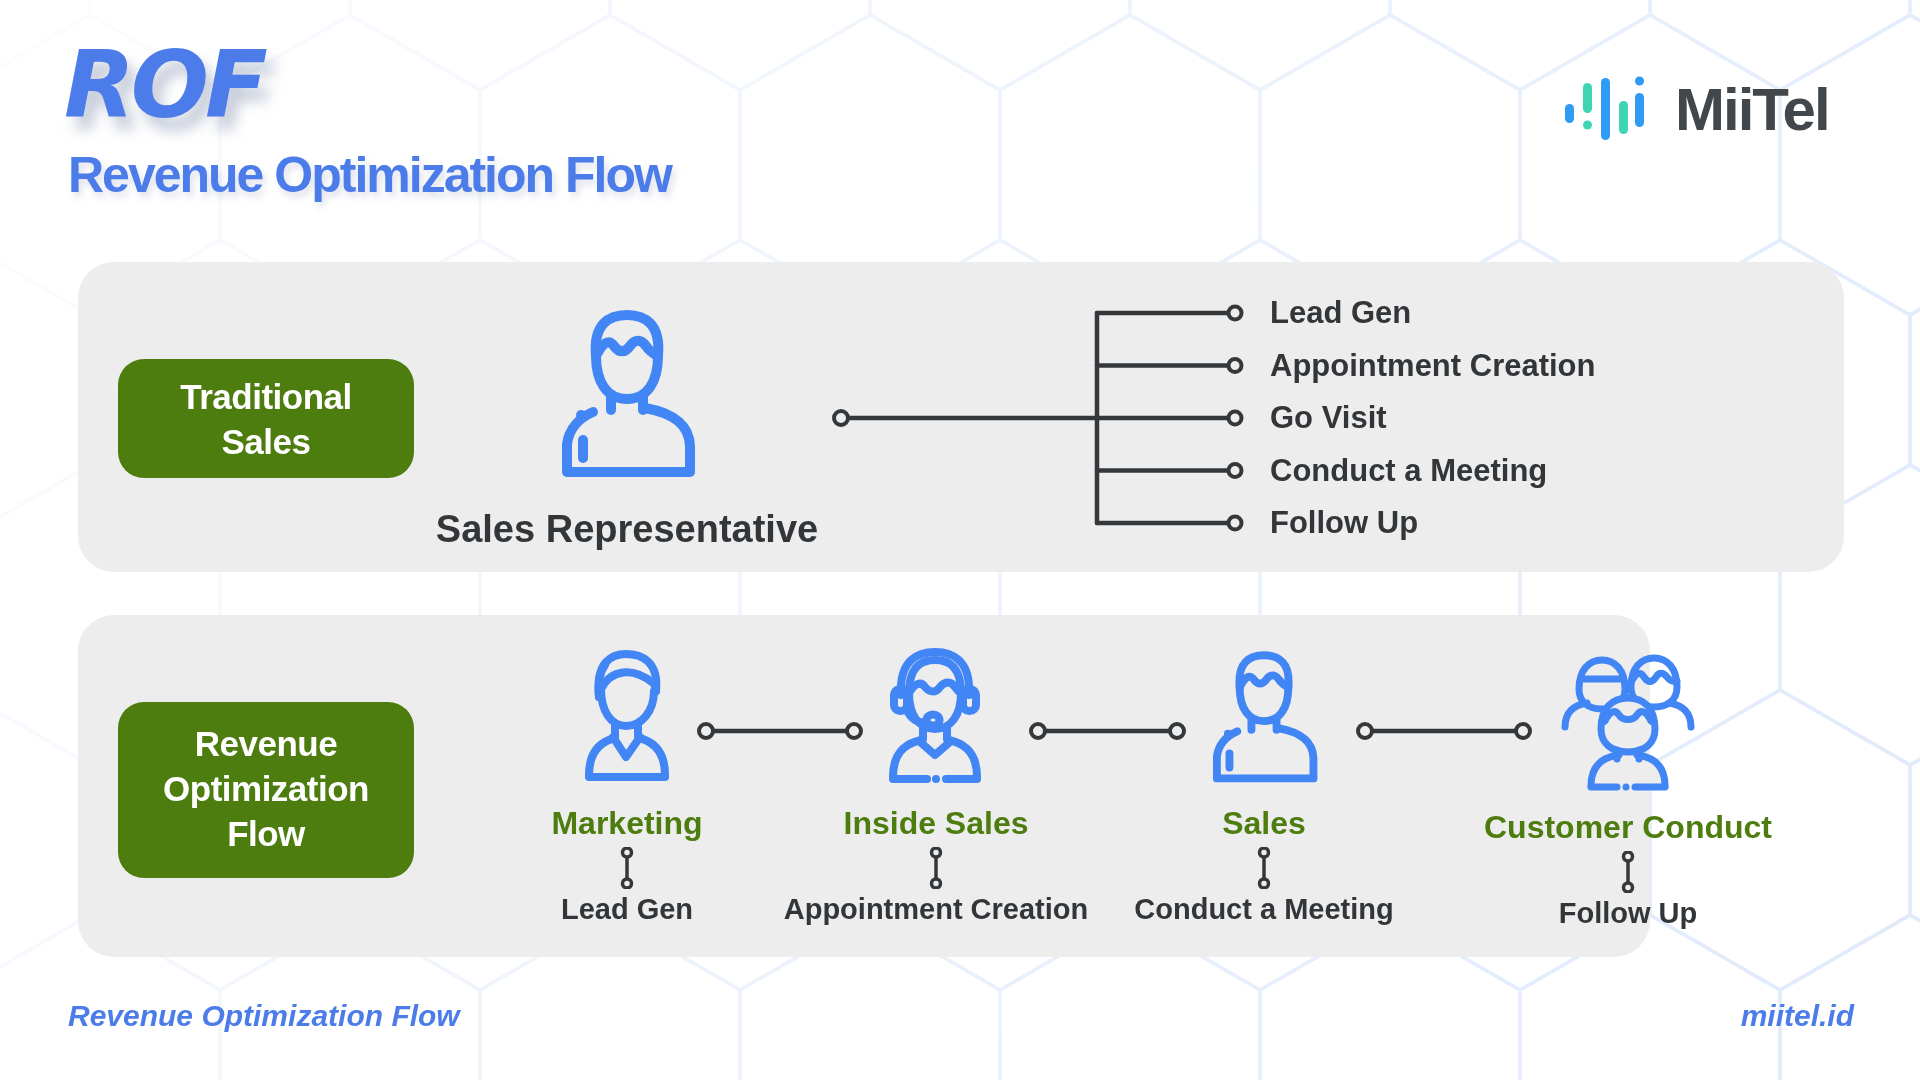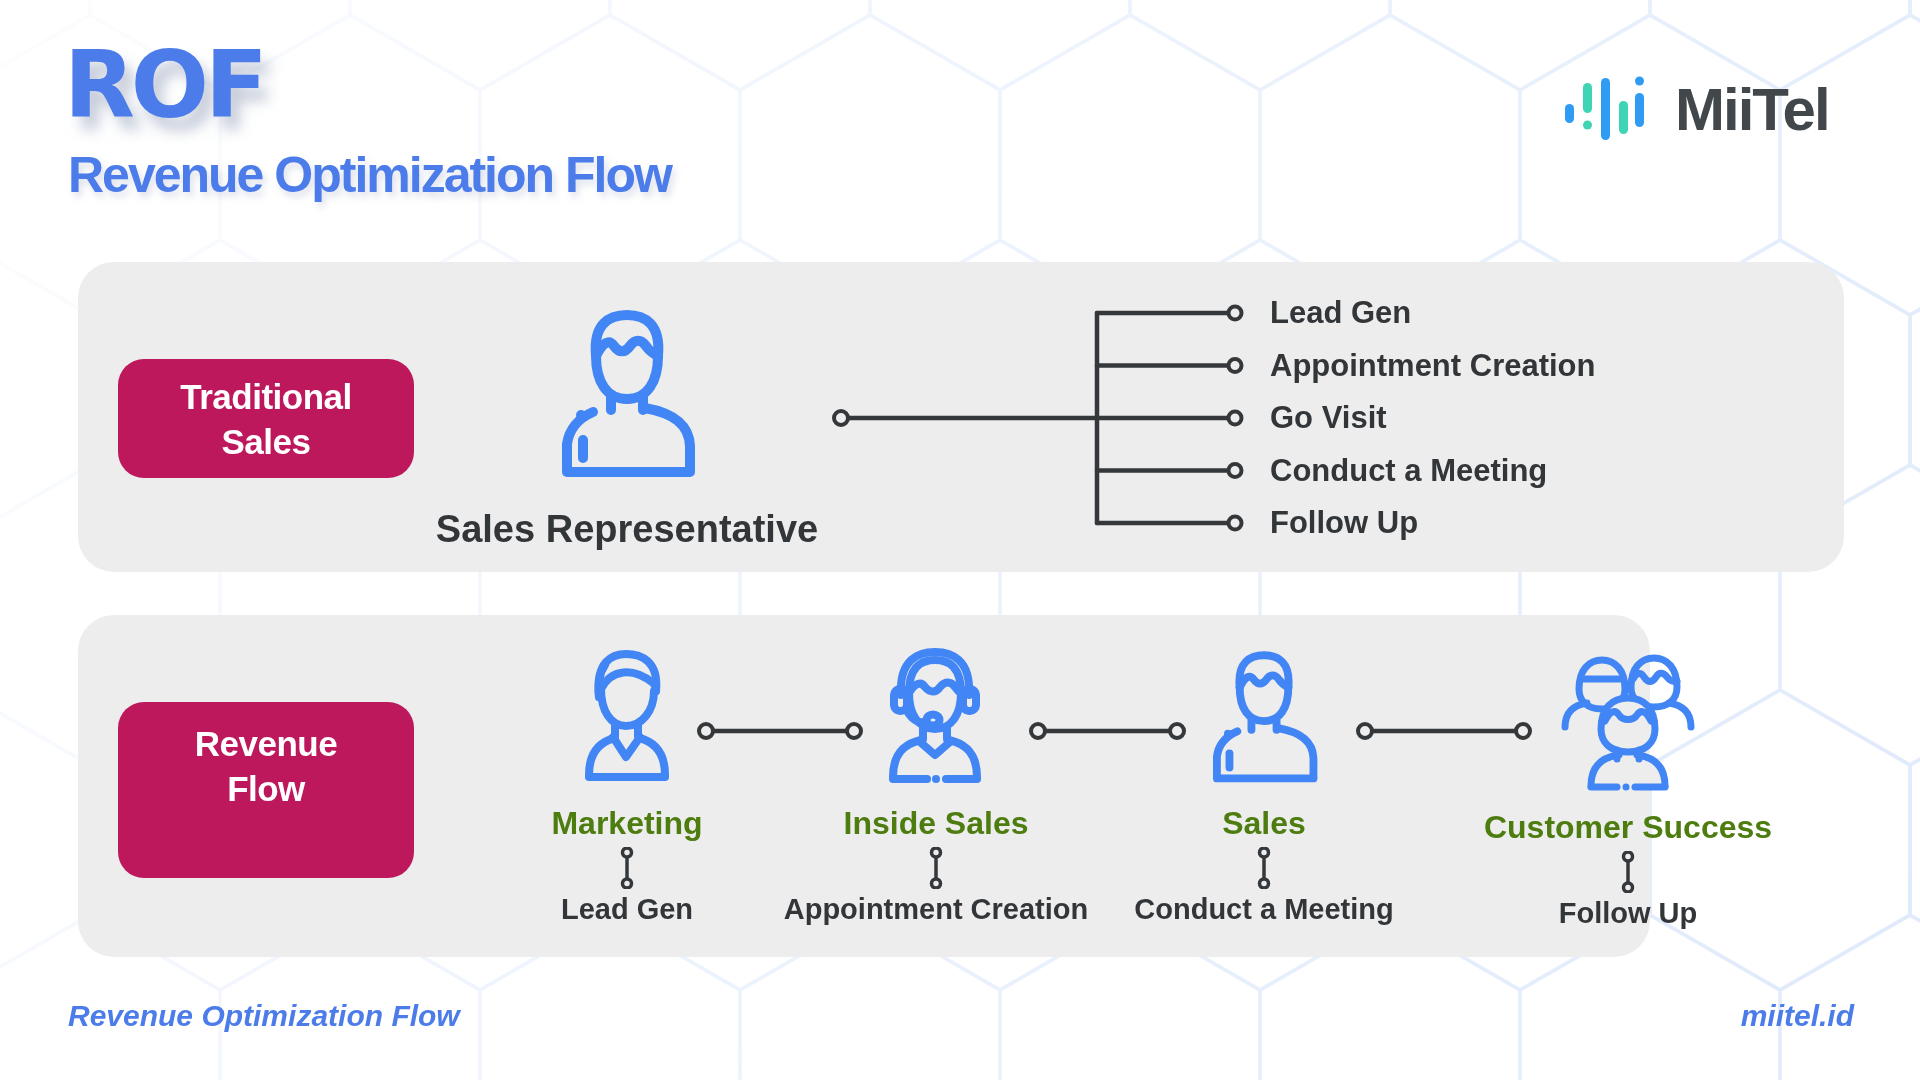--- a/index.html
+++ b/index.html
@@ -10,30 +10,30 @@
     -webkit-font-smoothing:antialiased;
   }
   .abs{position:absolute;}
   
   #hexbg{position:absolute;inset:0;width:1920px;height:1080px;}
   #hexfade{position:absolute;inset:0;
     background:linear-gradient(115deg, rgba(255,255,255,.92) 0%, rgba(255,255,255,.55) 45%, rgba(255,255,255,.15) 100%);}
   
   #title{left:64px;top:40px;font-family:"DejaVu Sans","Liberation Sans",sans-serif;
     font-size:92px;font-weight:800;letter-spacing:-4px;color:#4b7ce9;line-height:1;
-    text-shadow:9px 13px 14px rgba(150,160,185,.55);}
+    text-shadow:9px 13px 14px rgba(150,160,185,.55);font-style:italic;}
   #subtitle{left:68px;top:150px;font-size:50px;font-weight:700;letter-spacing:-2px;
     color:#4b7ce9;line-height:1;text-shadow:3px 5px 7px rgba(160,170,195,.35);}
   #logo{left:1563px;top:74px;display:flex;align-items:flex-end;gap:16px;}
   #logo .brandtext{font-size:60px;font-weight:700;letter-spacing:-2px;color:#42474b;line-height:72px;}
   
   .panel{background:#ededee;border-radius:36px;}
   #panel1{left:78px;top:262px;width:1766px;height:310px;}
   #panel2{left:78px;top:615px;width:1572px;height:342px;}
-  .tag{background:#be185d;border-radius:26px;color:#ffffff;text-align:center;
+  .tag{background:#4d7c0f;border-radius:26px;color:#ffffff;text-align:center;
     font-size:35px;font-weight:700;letter-spacing:-.5px;}
   .tag span{display:block;line-height:45px;}
   #tag1{left:40px;top:97px;width:296px;height:119px;padding-top:15px;box-sizing:border-box;}
   #tag2{left:40px;top:87px;width:296px;height:176px;padding-top:19px;box-sizing:border-box;}
   .dark-label{color:#333639;font-weight:700;}
   #srep-label{left:349px;top:246px;width:400px;text-align:center;font-size:38px;}
   .step-label{left:1192px;height:40px;line-height:40px;font-size:31px;white-space:nowrap;}
   
   .role{position:absolute;top:30px;width:340px;display:flex;flex-direction:column;align-items:center;}
   .role .name{margin-top:12px;font-size:32px;font-weight:700;color:#4d7c0f;line-height:40px;white-space:nowrap;}
@@ -128,20 +128,21 @@
   <div class="abs dark-label step-label" style="top:84px;">Appointment Creation</div>
   <div class="abs dark-label step-label" style="top:136px;">Go Visit</div>
   <div class="abs dark-label step-label" style="top:189px;">Conduct a Meeting</div>
   <div class="abs dark-label step-label" style="top:241px;">Follow Up</div>
 </section>
 
 <section id="panel2" class="panel abs">
 
   <div id="tag2" class="tag abs">
     <span>Revenue</span>
+    <span>Optimization</span>
     <span>Flow</span>
   </div>
 
   <div class="role" style="left:379px;">
     <svg width="116" height="146" viewBox="0 0 116 146">
       <g fill="none" stroke="#4285f4" stroke-width="8" stroke-linecap="round" stroke-linejoin="round">
         <path d="M30,52 C26,16 44,9 57,9 C72,9 90,16 87,46"></path>
         <path d="M30,52 C29,40 30,28 36,20"></path>
         <path d="M32,44 C42,24 64,22 84,38 C86,40 87,43 87,46"></path>
         <path d="M32,44 C32,66 42,81 57,81 C72,81 85,67 85,46"></path>
@@ -239,21 +240,21 @@
         <path d="M52,76 C57,66 62,64 66,70 C70,76 80,76 84,70 C88,64 93,66 98,76"></path>
         <path d="M64,105 V114"></path>
           <path d="M86,105 V114"></path>
         <path d="M38,141 C38,120 50,112 66,110"></path>
         <path d="M84,110 C100,112 112,120 112,141"></path>
         <path d="M38,142 H64"></path>
           <path d="M73,142 L73.01,142"></path>
           <path d="M82,142 H112"></path>
       </g>
     </svg>
-    <div class="name">Customer Success</div>
+    <div class="name">Customer Conduct</div>
     <svg class="dumbbell" width="18" height="42" viewBox="0 0 18 42">
       <g fill="none" stroke="#35383b" stroke-width="3.5">
         <circle cx="9" cy="5.5" r="4.5"></circle>
           <path d="M9,11 V31" stroke-linecap="round"></path>
           <circle cx="9" cy="36.5" r="4.5"></circle>
       </g>
     </svg>
     <div class="task">Follow Up</div>
   </div>
 

